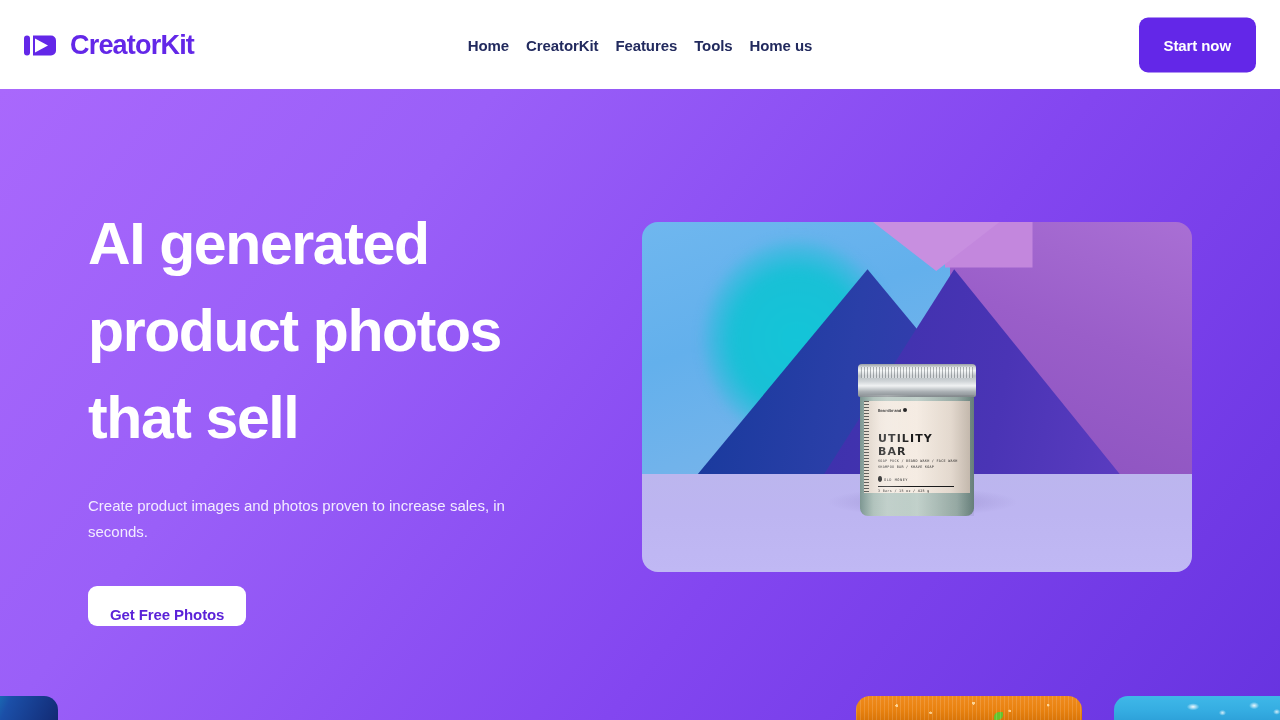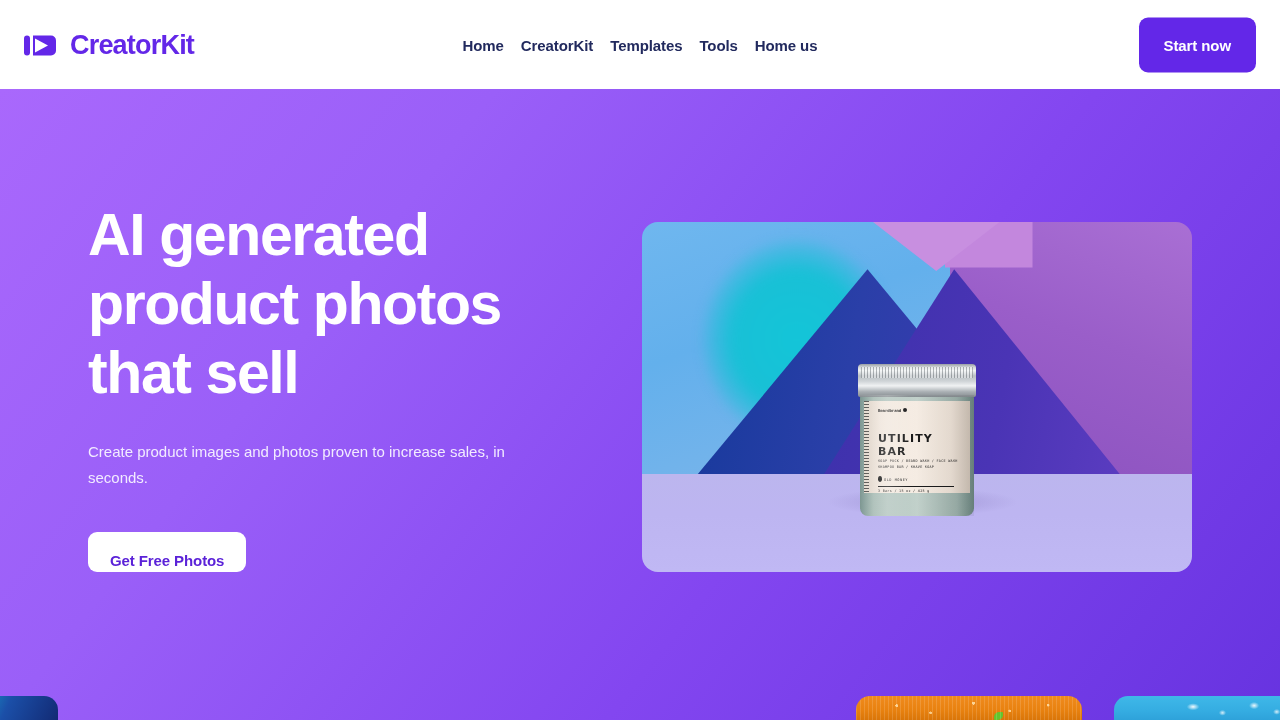--- a/index.html
+++ b/index.html
@@ -69,21 +69,21 @@
     background: linear-gradient(128deg, #a968fc 0%, #9a5ff8 28%, #8346f0 62%, #6733e0 100%);
     overflow: hidden;
   }
 
   .hero-copy {
     position: absolute; left: 88px; top: 112px;
     width: 470px;
   }
   .hero-title {
     font-size: 59px; font-weight: 700;
-    line-height: 69px;
+    line-height: 87px;
     color: #ffffff;
     letter-spacing: -1.4px;
   }
   .hero-sub {
     margin-top: 31px;
     font-size: 15px; line-height: 26px;
     color: #f2ebff;
     width: 470px;
     font-weight: 400;
   }
@@ -284,21 +284,21 @@
         <path d="M9 3 h18 a5 5 0 0 1 5 5 v10 a5 5 0 0 1 -5 5 h-18 z" fill="#6327e8"></path>
         <path d="M11 6 L24 13 L11 20 Z" fill="#ffffff"></path>
       </svg>
     </span>
     <span class="brand-name">CreatorKit</span>
   </a>
 
   <nav class="nav">
     <a class="nav-item" href="#">Home</a>
     <a class="nav-item" href="#">CreatorKit</a>
-    <a class="nav-item" href="#">Templates</a>
+    <a class="nav-item" href="#">Features</a>
     <a class="nav-item" href="#">Tools</a>
     <a class="nav-item" href="#">Home us</a>
   </nav>
 
   <button class="start-btn">Start now</button>
 </header>
 
 <section class="hero">
 
   <div class="hero-copy">

